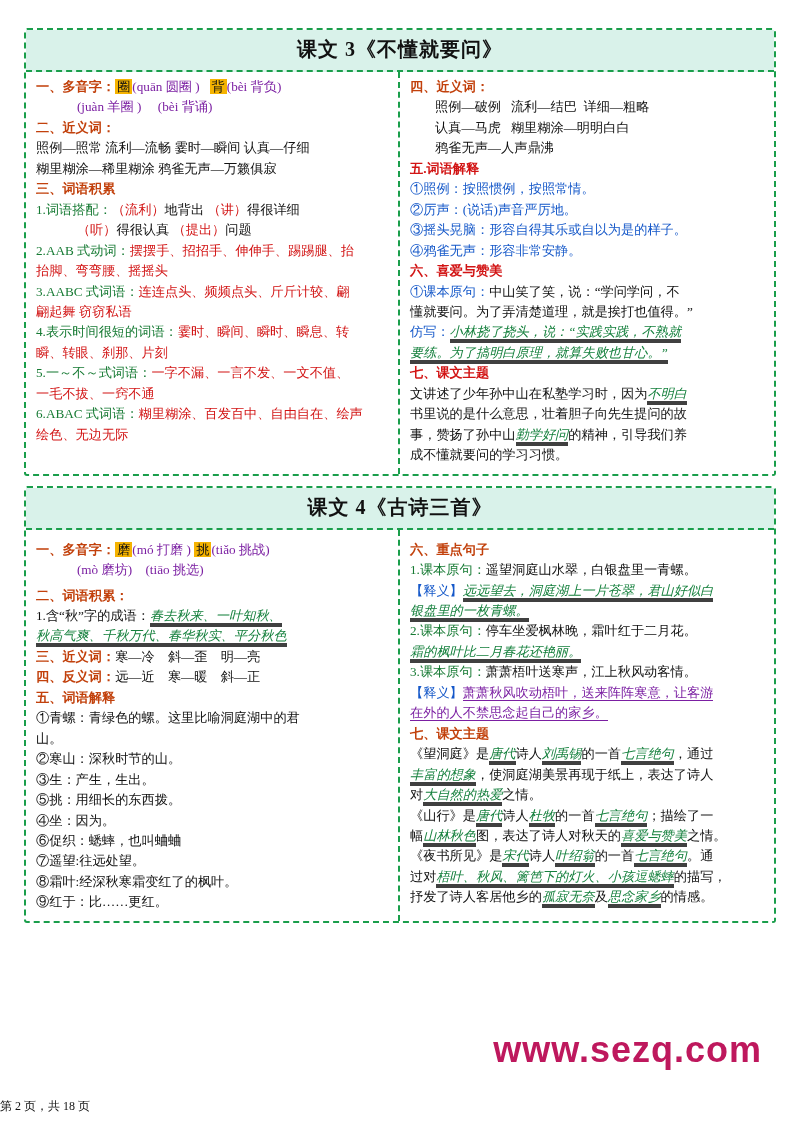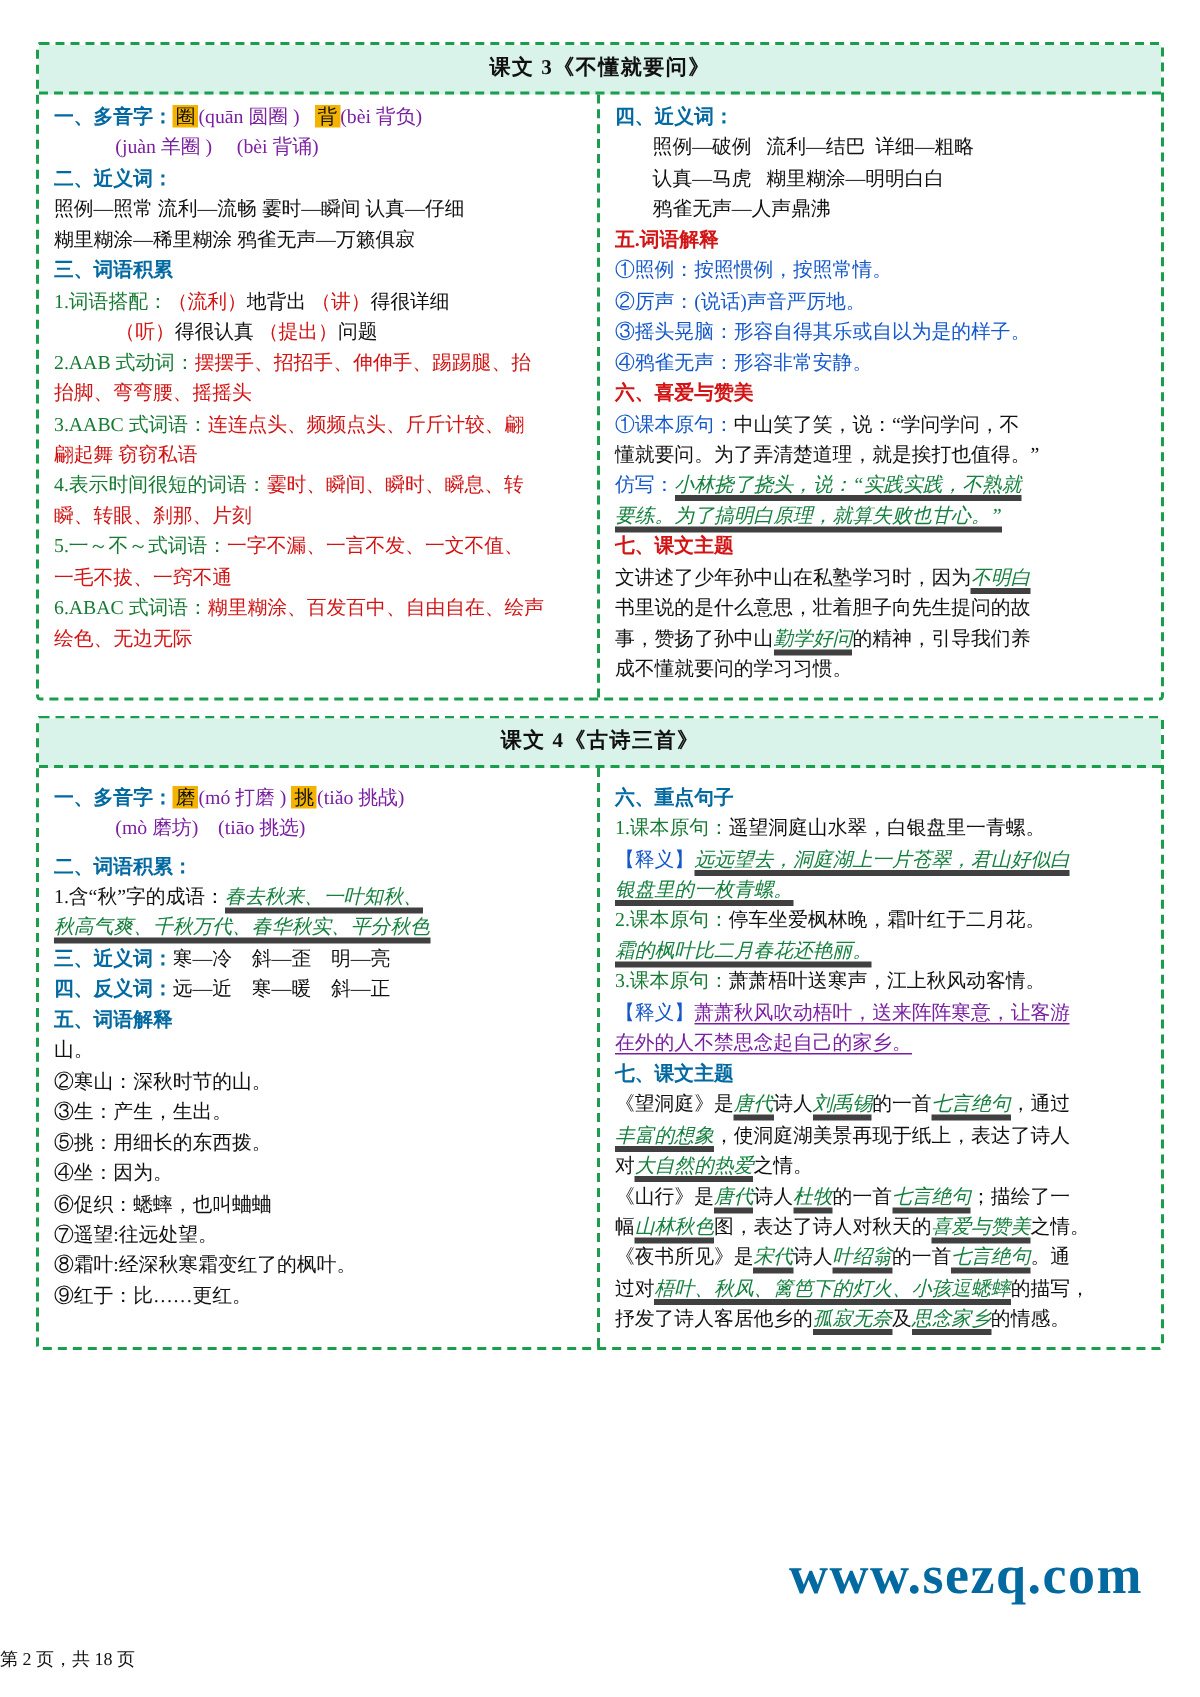--- a/index.html
+++ b/index.html
@@ -20,58 +20,58 @@
     border:2px dashed #1a9e4b;
     border-radius:3px;
     margin-bottom:10px;
     background:#fff;
   }
   .card-title{
     background:#d9f2ea;
     border-bottom:2px dashed #1a9e4b;
     text-align:center;
     font-weight:bold;
-    font-size:14px;
+    font-size:20px;
     padding:6px 0 7px 0;
     letter-spacing:1px;
     color:#111;
   }
   .cols{
     display:flex;
   }
   .col{
     flex:1 1 50%;
     padding:5px 8px 8px 10px;
     box-sizing:border-box;
     font-size:13.2px;
     line-height:1.55;
   }
   .col.left{
     border-right:2px dashed #1a9e4b;
   }
-  .hd{ color:#0369a1; font-weight:bold; }
+  .hd{ color:#c2410c; font-weight:bold; }
   .hd-red{ color:#d21414; font-weight:bold; }
   .blue{ color:#1558c9; }
   .red{ color:#d21414; }
   .green{ color:#167a33; }
   .purple{ color:#7b1fa2; }
   .black{ color:#111; }
   .hl{ background:#f5b301; padding:0 2px; }
   .u-red{ color:#15803d; border-bottom:4px solid #404040;font-style:italic; }
   .u-purple{ color:#7b1fa2; border-bottom:1px solid #7b1fa2; }
   .line{ margin:0; }
   .ind{ padding-left:1.9em; display:block; }
   .ind2{ padding-left:3.1em; display:block; }
   .gap{ height:5px; }
   .wm{
     position:absolute;
     right:38px;bottom:60px;
     font-size:36px;
-    color:#0369a1;
-    font-family:Liberation Serif, serif;
+    color:#be185d;
+    font-family:Liberation Sans, sans-serif;
     letter-spacing:1px;
     font-weight:bold;
     margin-top:40px;
   }
   .footer{
     position:absolute;
     left:0;right:0;bottom:16px;
     text-align:left;
     font-size:12px;
     color:#111;
@@ -164,20 +164,21 @@
         <div class="gap"></div>
 
         <p class="line"><span class="hd">二、词语积累：</span></p>
         <p class="line"><span class="black">1.含“秋”字的成语：</span><span class="u-red">春去秋来、一叶知秋、</span></p>
         <p class="line"><span class="u-red">秋高气爽、千秋万代、春华秋实、平分秋色</span></p>
 
         <p class="line"><span class="hd">三、近义词：</span><span class="black">寒—冷</span>&nbsp;&nbsp;&nbsp;&nbsp;<span class="black">斜—歪</span>&nbsp;&nbsp;&nbsp;&nbsp;<span class="black">明—亮</span></p>
         <p class="line"><span class="hd">四、反义词：</span><span class="black">远—近</span>&nbsp;&nbsp;&nbsp;&nbsp;<span class="black">寒—暖</span>&nbsp;&nbsp;&nbsp;&nbsp;<span class="black">斜—正</span></p>
 
         <p class="line"><span class="hd">五、词语解释</span></p>
+        <p class="line"><span class="black">①青螺：青绿色的螺。这里比喻洞庭湖中的君</span></p>
         <p class="line"><span class="black">山。</span></p>
         <p class="line"><span class="black">②寒山：深秋时节的山。</span></p>
         <p class="line"><span class="black">③生：产生，生出。</span></p>
         <p class="line"><span class="black">⑤挑：用细长的东西拨。</span></p>
         <p class="line"><span class="black">④坐：因为。</span></p>
         <p class="line"><span class="black">⑥促织：蟋蟀，也叫蛐蛐</span></p>
         <p class="line"><span class="black">⑦遥望:往远处望。</span></p>
         <p class="line"><span class="black">⑧霜叶:经深秋寒霜变红了的枫叶。</span></p>
         <p class="line"><span class="black">⑨红于：比……更红。</span></p>
       </div>

